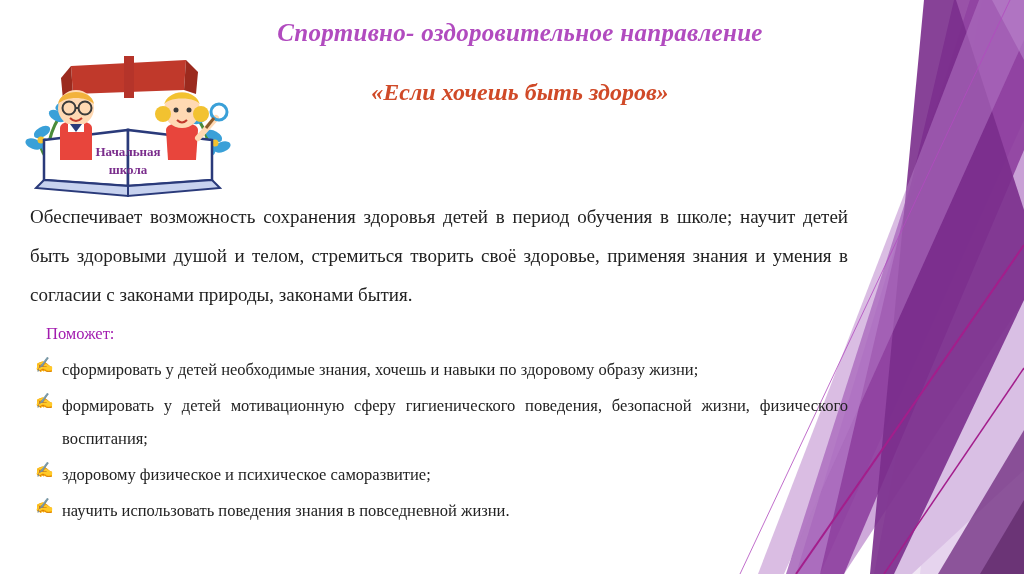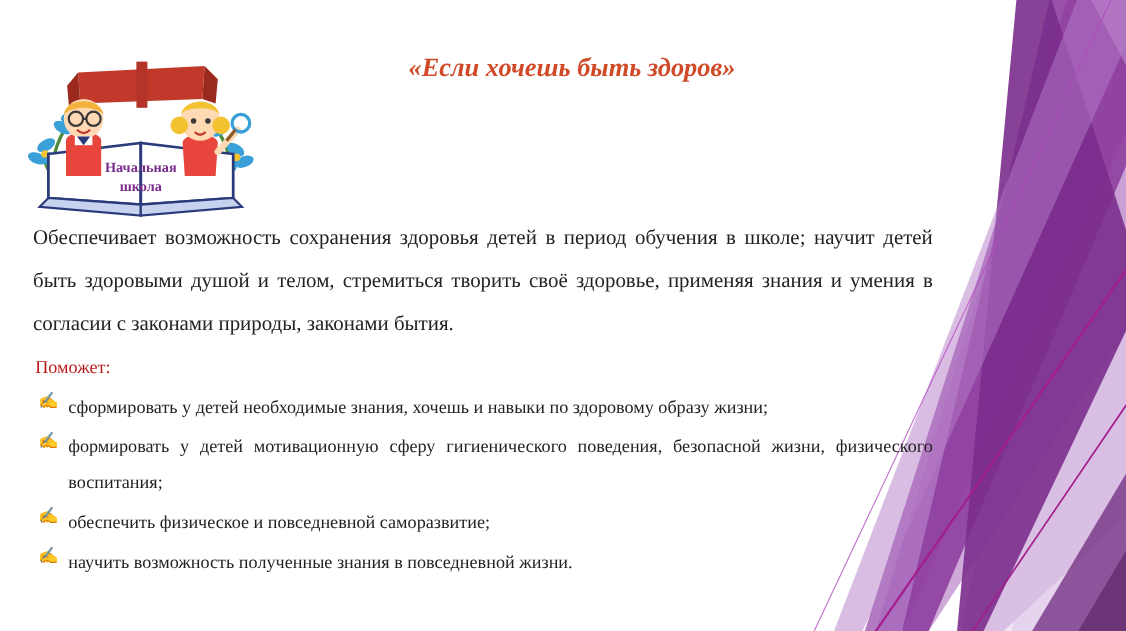--- a/index.html
+++ b/index.html
@@ -77,23 +77,23 @@
     font-family: "Liberation Serif", serif;
     font-size: 19px;
     color: #222222;
     line-height: 2.05;
     text-align: justify;
     margin: 0 0 2px 0;
   }
   .para-plain {
     font-family: "Liberation Serif", serif;
     font-size: 16.5px;
-    color: #b91c1c;
+    color: #a21caf;
     line-height: 2.05;
-    margin: 0 0 2px 2px;
+    margin: 0 0 2px 16px;
   }
   .bullets {
     margin: 2px 0 0 0;
     padding: 0;
     list-style: none;
   }
   .bullets li {
     position: relative;
     padding-left: 32px;
     font-family: "Liberation Serif", serif;
@@ -209,39 +209,40 @@
         <circle cx="173" cy="62" r="2.5" fill="#3a3a3a"></circle>
         <path d="M161 72 Q166 77 171 72" stroke="#c0392b" stroke-width="2" fill="none"></path>
         <line x1="182" y1="90" x2="200" y2="70" stroke="#ffd9b3" stroke-width="6" stroke-linecap="round"></line>
         <circle cx="203" cy="64" r="8" fill="none" stroke="#3aa0d8" stroke-width="3"></circle>
         <line x1="198" y1="70" x2="190" y2="80" stroke="#8b5a2b" stroke-width="3"></line>
       </g>
     </svg>
   </div>
 
   <div class="title-wrap">
+    <p class="title-main">Спортивно- оздоровительное направление</p>
     <p class="title-sub">«Если хочешь быть здоров»</p>
   </div>
 
   <div class="body">
     <p class="para">Обеспечивает возможность сохранения здоровья детей в период обучения в школе; научит детей быть здоровыми душой и телом, стремиться творить своё здоровье, применяя знания и умения в согласии с законами природы, законами бытия.</p>
     <p class="para-plain">Поможет:</p>
     <ul class="bullets">
       <li>
         <span class="bul">✍</span>
         <span class="txt">сформировать у детей необходимые знания, хочешь и навыки по здоровому образу жизни;</span>
       </li>
       <li>
         <span class="bul">✍</span>
         <span class="txt">формировать у детей мотивационную сферу гигиенического поведения, безопасной жизни, физического воспитания;</span>
       </li>
       <li>
         <span class="bul">✍</span>
-        <span class="txt">обеспечить физическое и повседневной саморазвитие;</span>
-      </li>
-      <li>
-        <span class="bul">✍</span>
-        <span class="txt">научить возможность полученные знания в повседневной жизни.</span>
+        <span class="txt">здоровому физическое и психическое саморазвитие;</span>
+      </li>
+      <li>
+        <span class="bul">✍</span>
+        <span class="txt">научить использовать поведения знания в повседневной жизни.</span>
       </li>
     </ul>
   </div>
 
 </div>
 
 </body></html>

